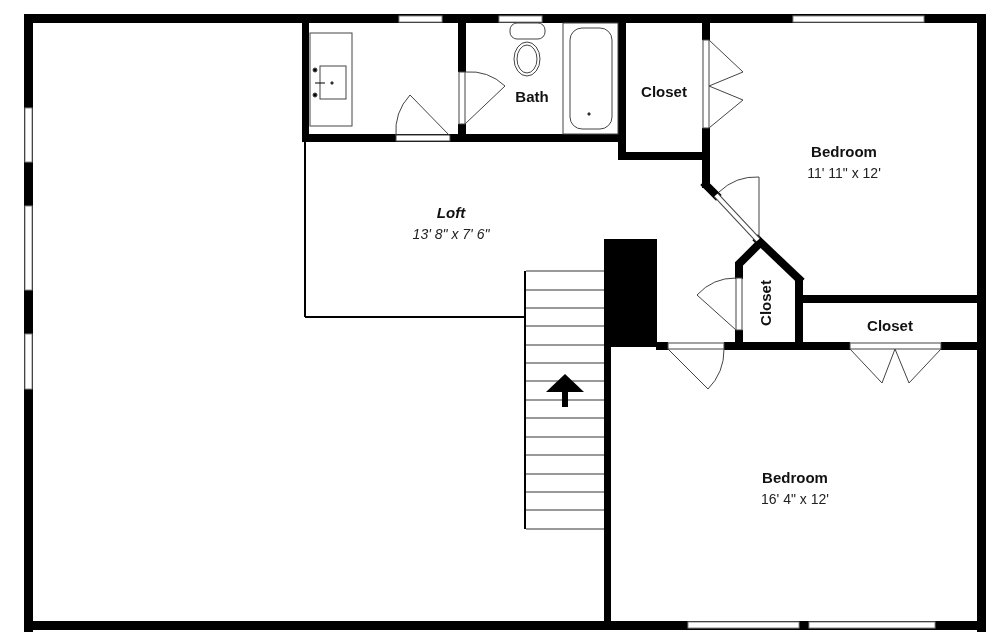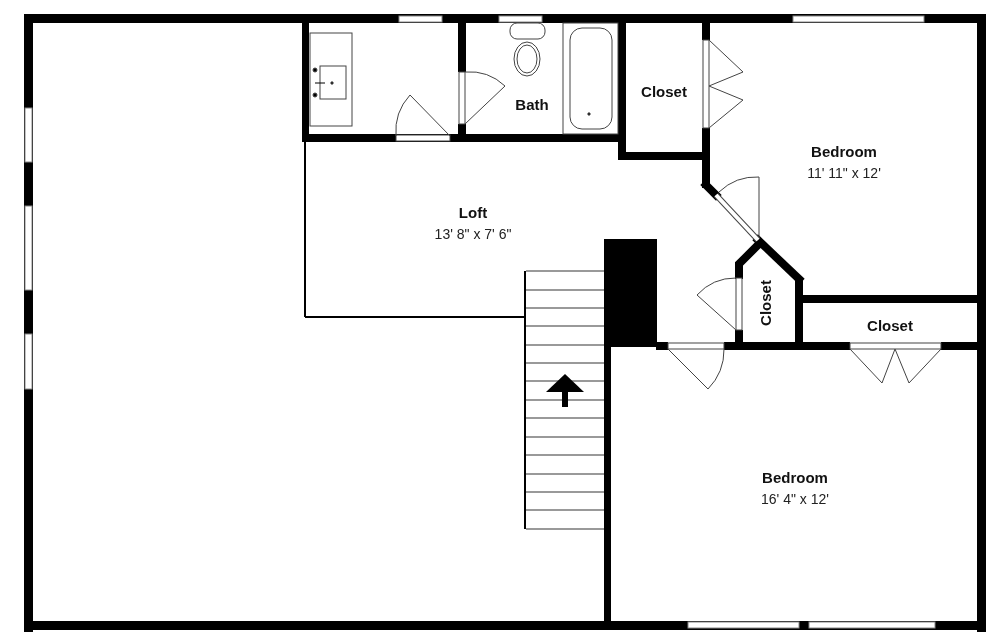--- a/index.html
+++ b/index.html
@@ -142,26 +142,26 @@
     <rect x="510" y="23" width="35" height="16" rx="7"></rect>
     <ellipse cx="527" cy="59" rx="13" ry="17"></ellipse>
     <ellipse cx="527" cy="59" rx="10" ry="14"></ellipse>
 
     <rect x="563" y="23" width="55" height="111"></rect>
     <rect x="570" y="28" width="42" height="101" rx="12"></rect>
     <circle cx="589" cy="114" r="1.2" fill="#000"></circle>
   </g>
 </svg>
 
-<div class="lbl" style="left:473px; top:223px;">
+<div class="lbl" style="left:451px; top:223px;font-style:italic;">
   <span class="room-name">Loft</span>
   <span class="room-dim">13' 8" x 7' 6"</span>
 </div>
 
-<div class="lbl" style="left:532px; top:105px;text-align:center;">
+<div class="lbl" style="left:532px; top:97px;text-align:center;">
   <span class="room-name">Bath</span>
 </div>
 
 <div class="lbl" style="left:664px; top:92px;">
   <span class="room-name">Closet</span>
 </div>
 
 <div class="lbl" style="left:844px; top:162px;">
   <span class="room-name">Bedroom</span>
   <span class="room-dim">11' 11" x 12'</span>

